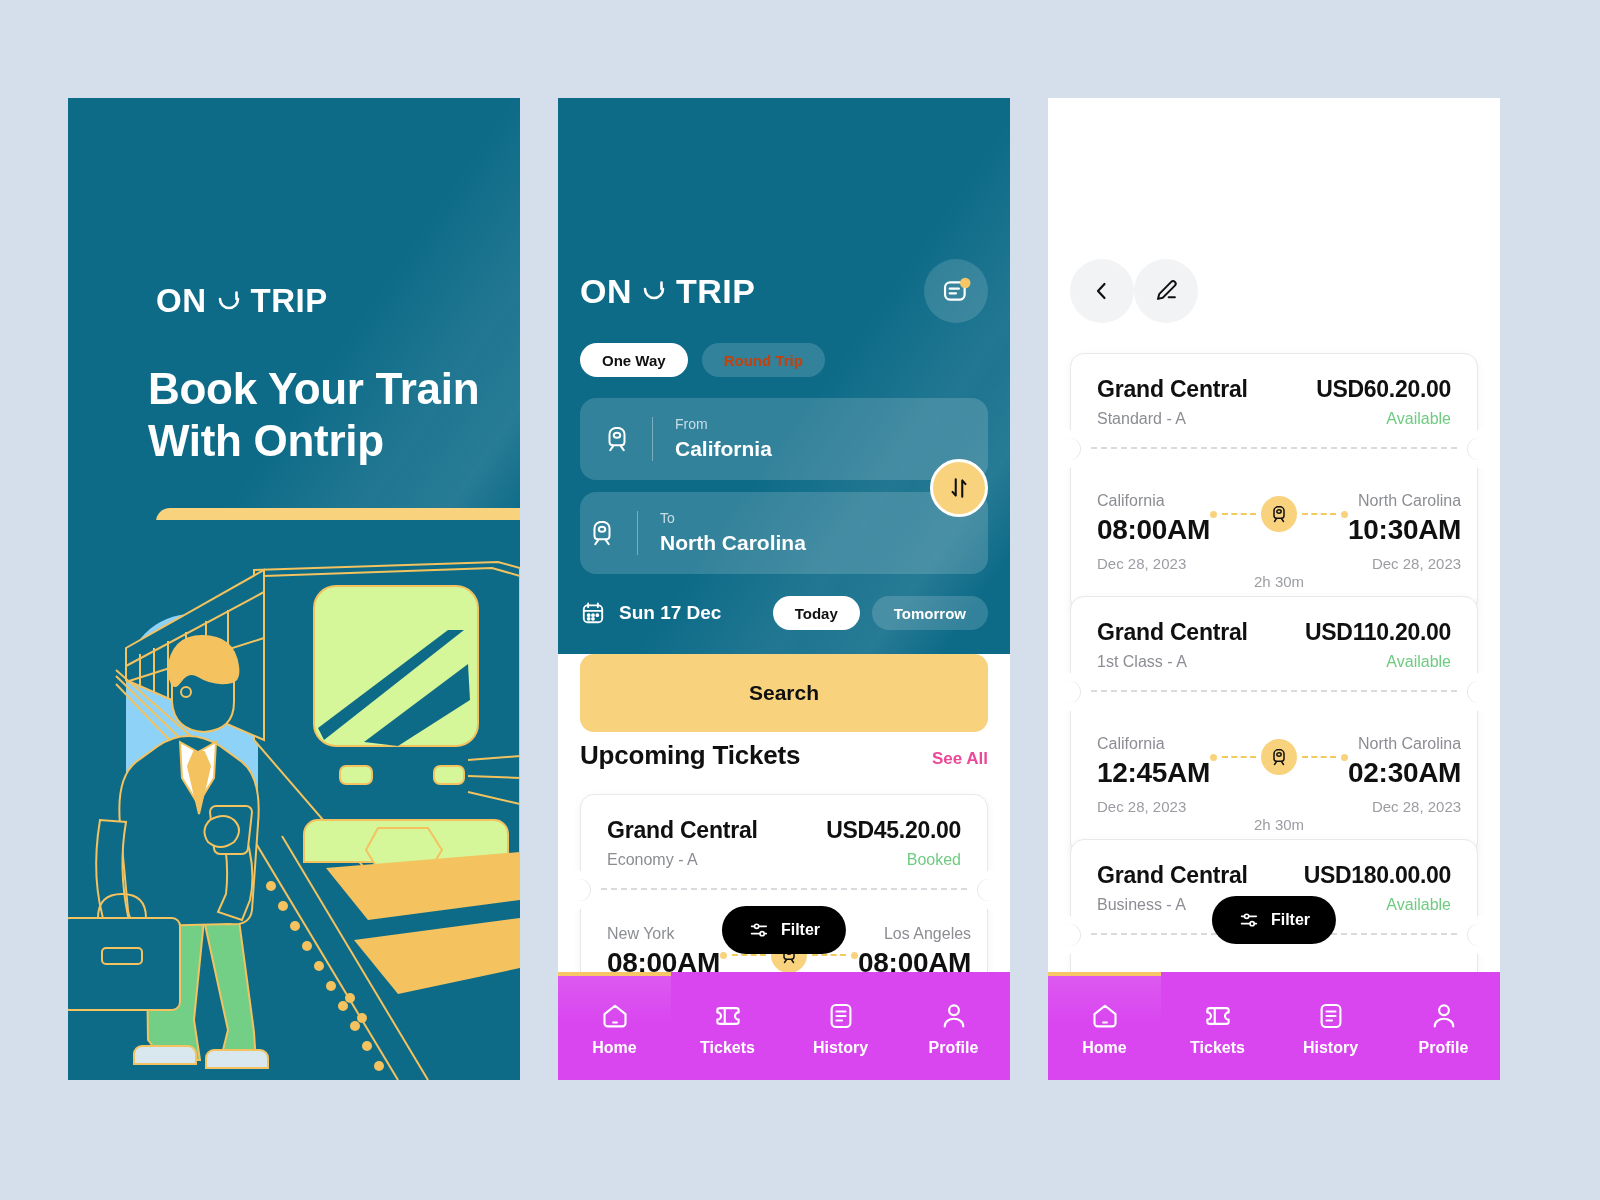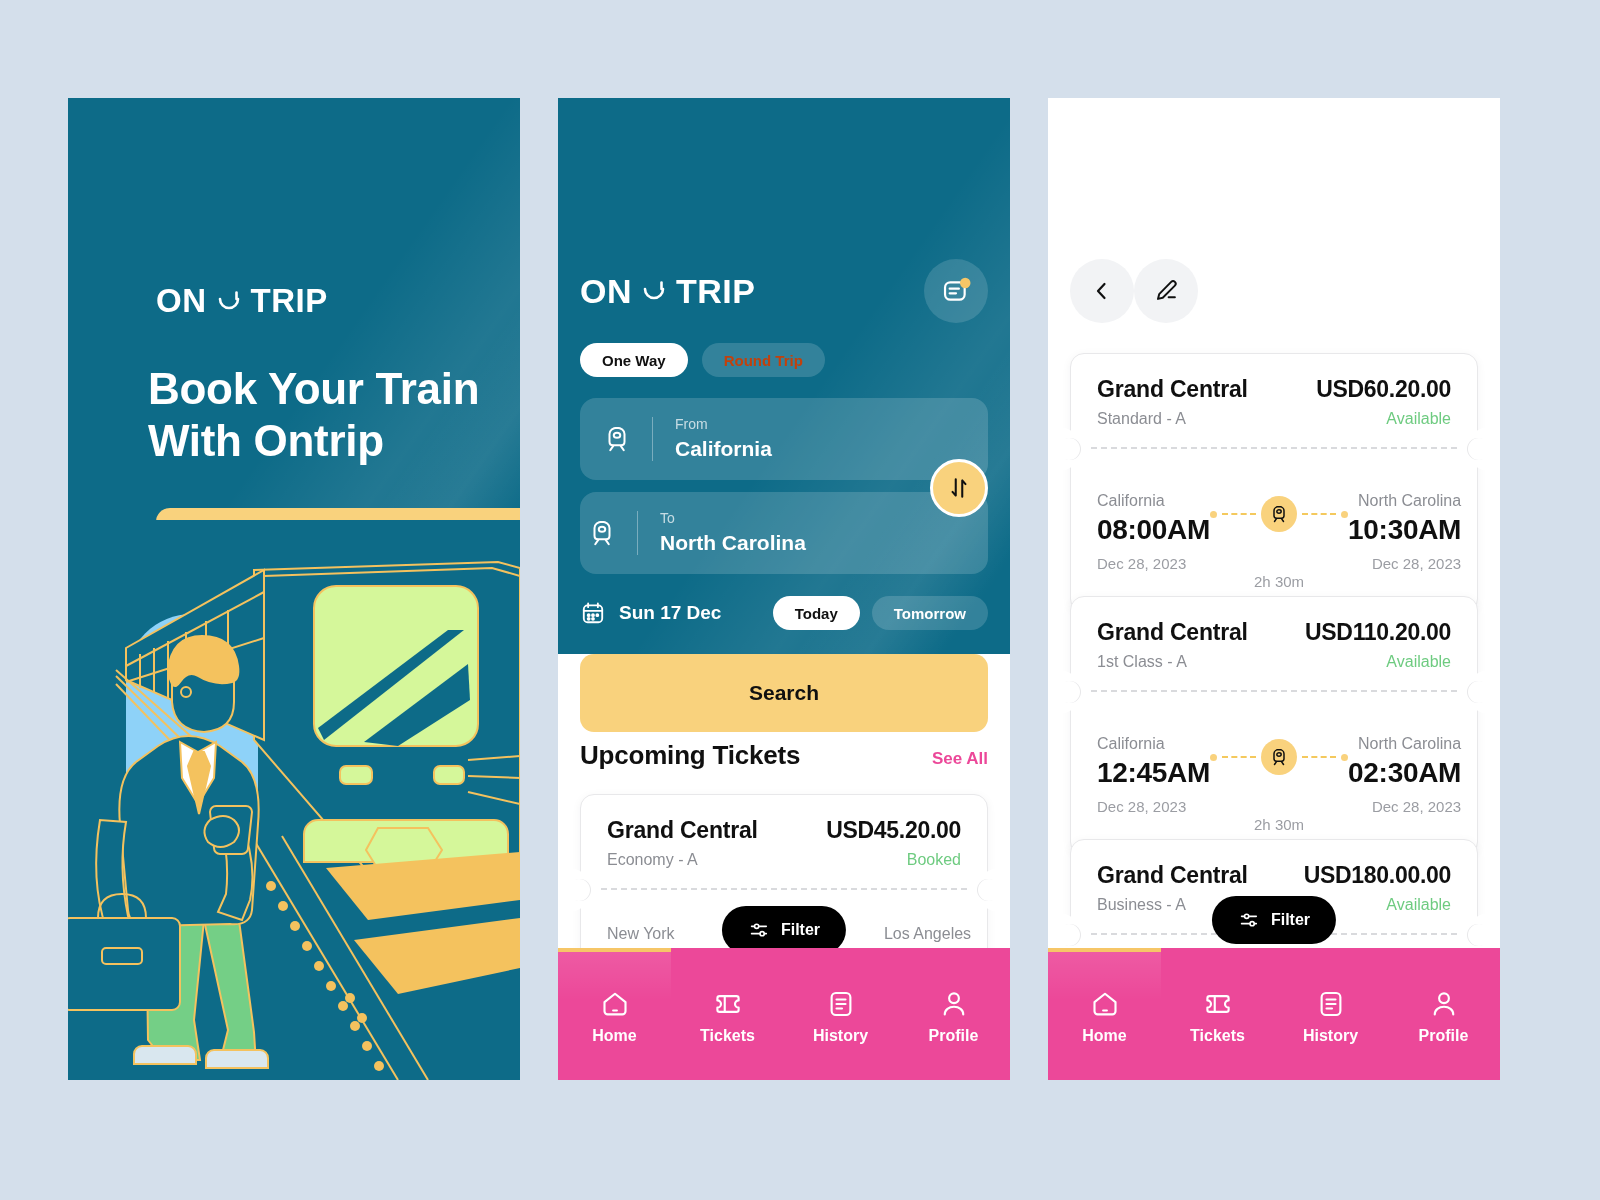--- a/index.html
+++ b/index.html
@@ -151,21 +151,21 @@
   
   .filter-button {
     position:absolute; height:48px; padding:0 26px; border-radius:24px;
     background:#000000; color:#fff; border:none; cursor:pointer;
     display:flex; align-items:center; gap:11px; z-index:9;
     font-family:"Liberation Sans", sans-serif; font-size:16px; font-weight:700;
   }
 
   
   .bottom-nav {
-    position:absolute; left:0; bottom:0; width:452px; height:132px; background:#ec4899;
+    position:absolute; left:0; bottom:0; width:452px; height:108px; background:#d946ef;
     display:flex; align-items:flex-end; z-index:10;
   }
   .nav-item {
     flex:1; display:flex; flex-direction:column; align-items:center; justify-content:center;
     height:100%; cursor:pointer; position:relative; color:#ffffff; padding-top:6px;
   }
   .nav-item.active::before {
     content:""; position:absolute; top:0; left:0; right:0; height:4px; background:#f6c667;
   }
   .nav-item.active::after {

